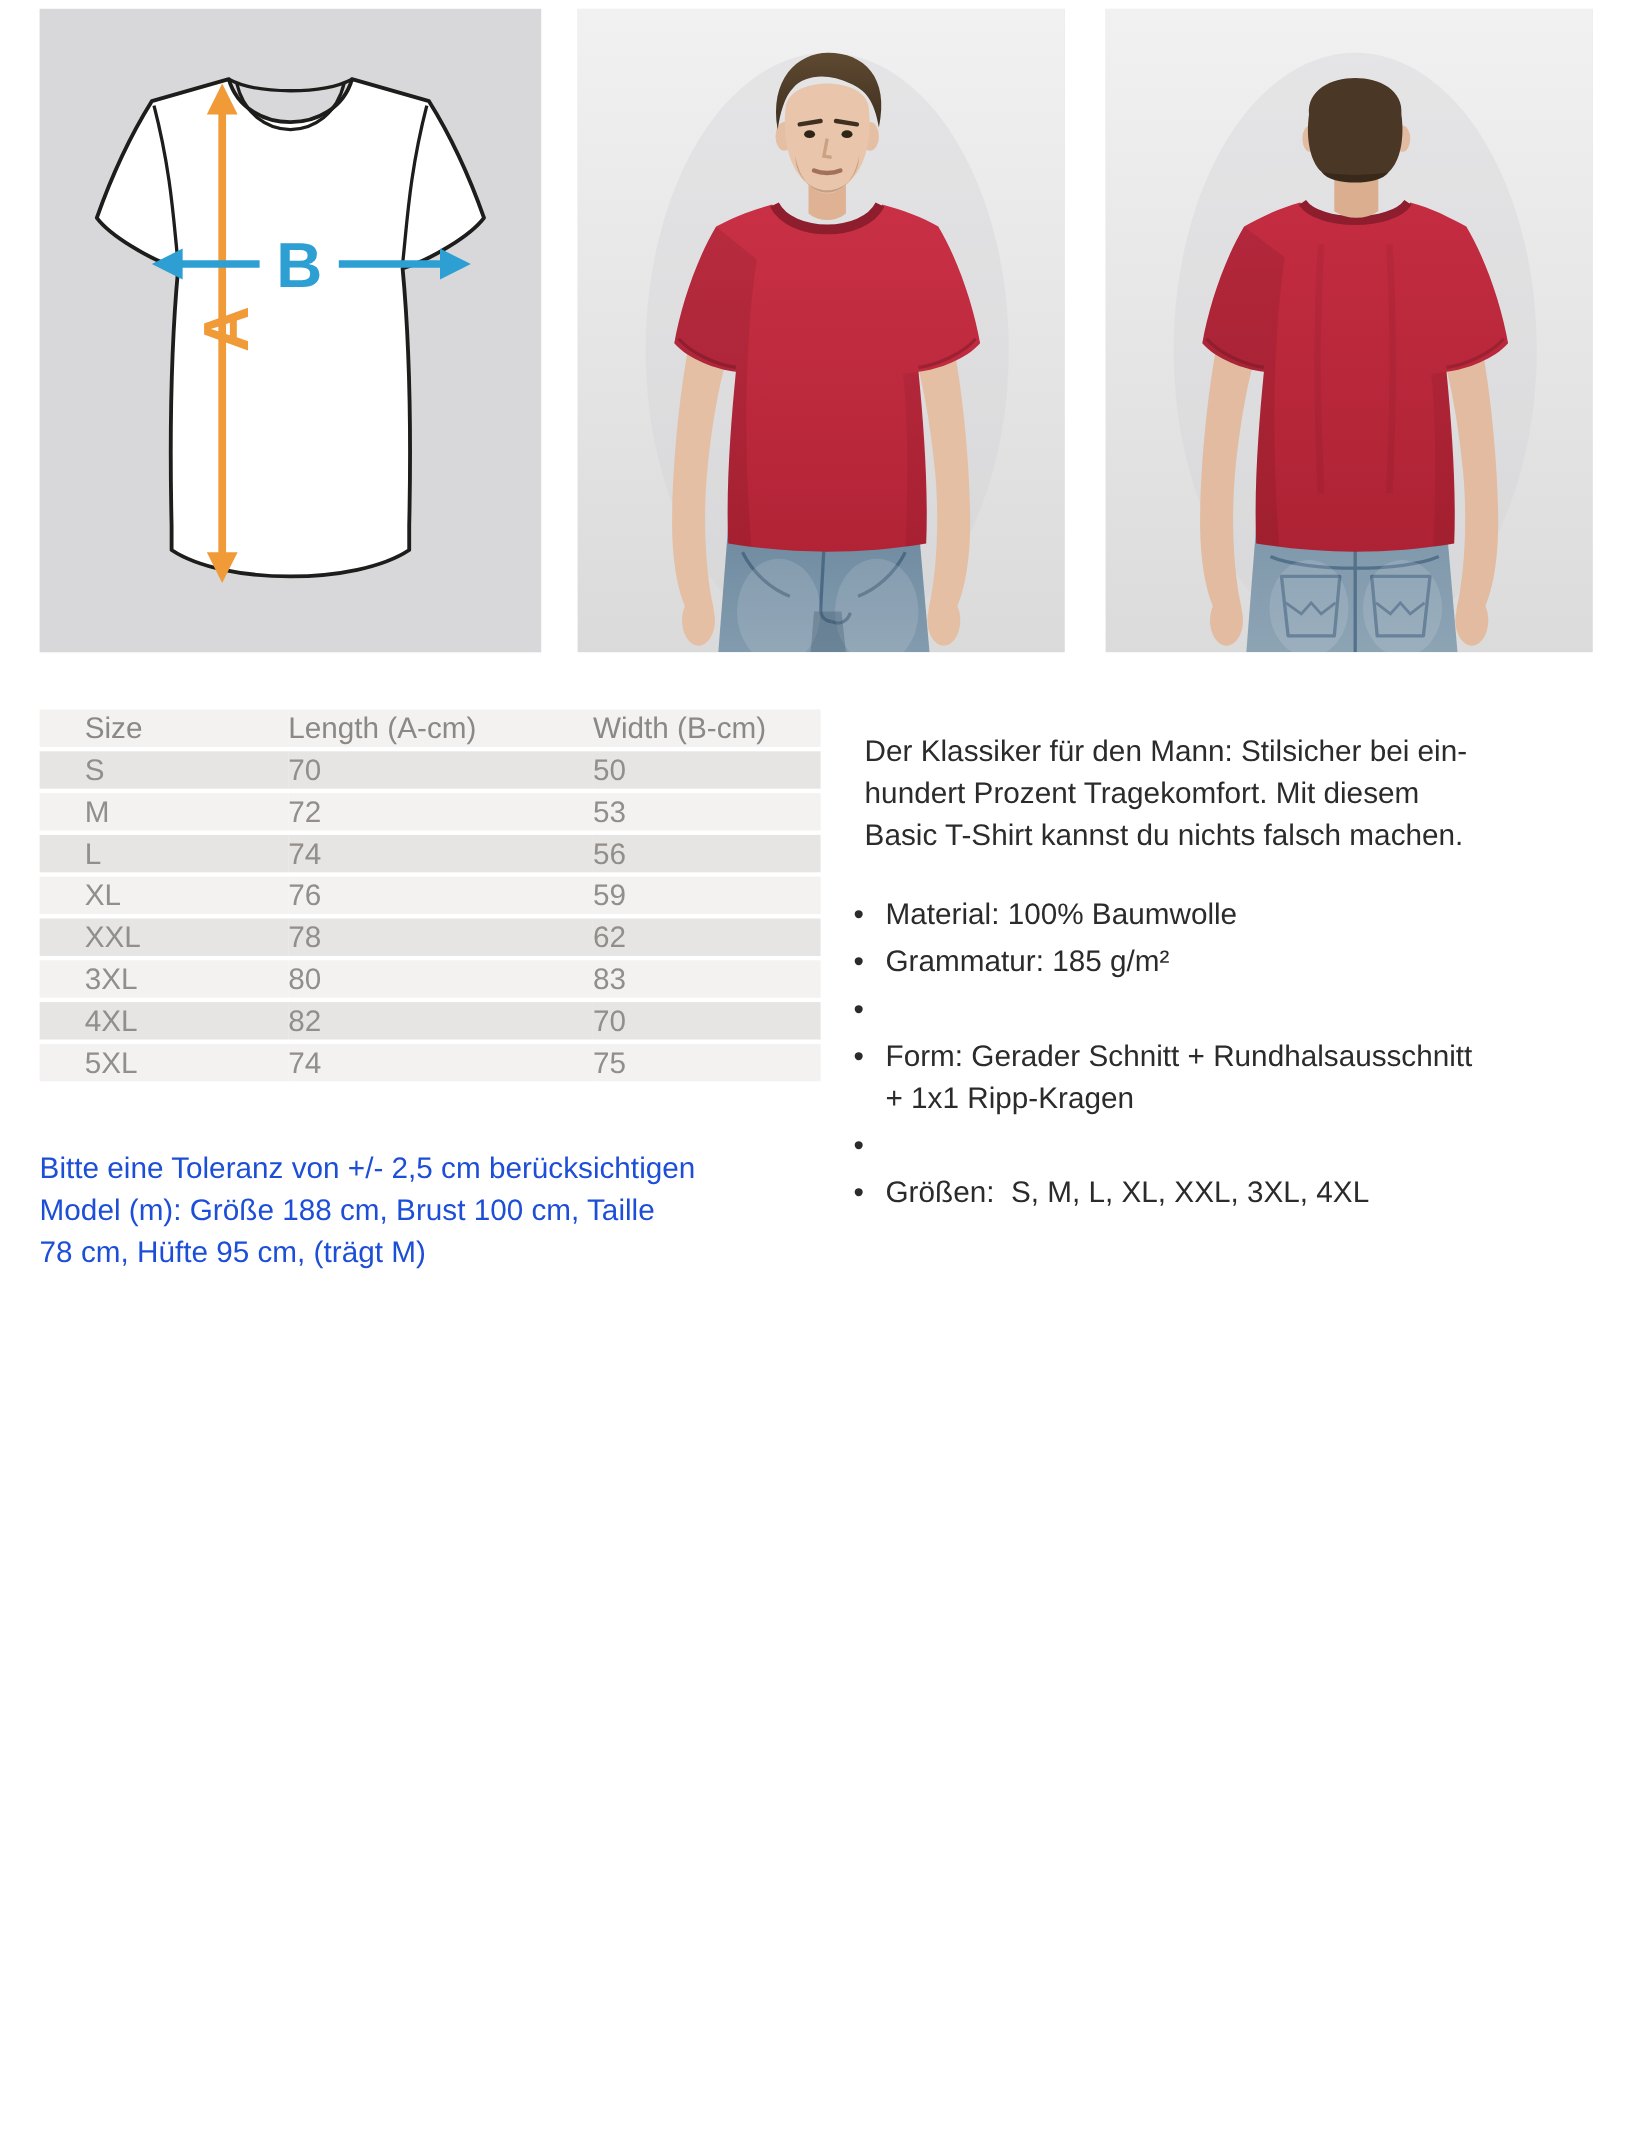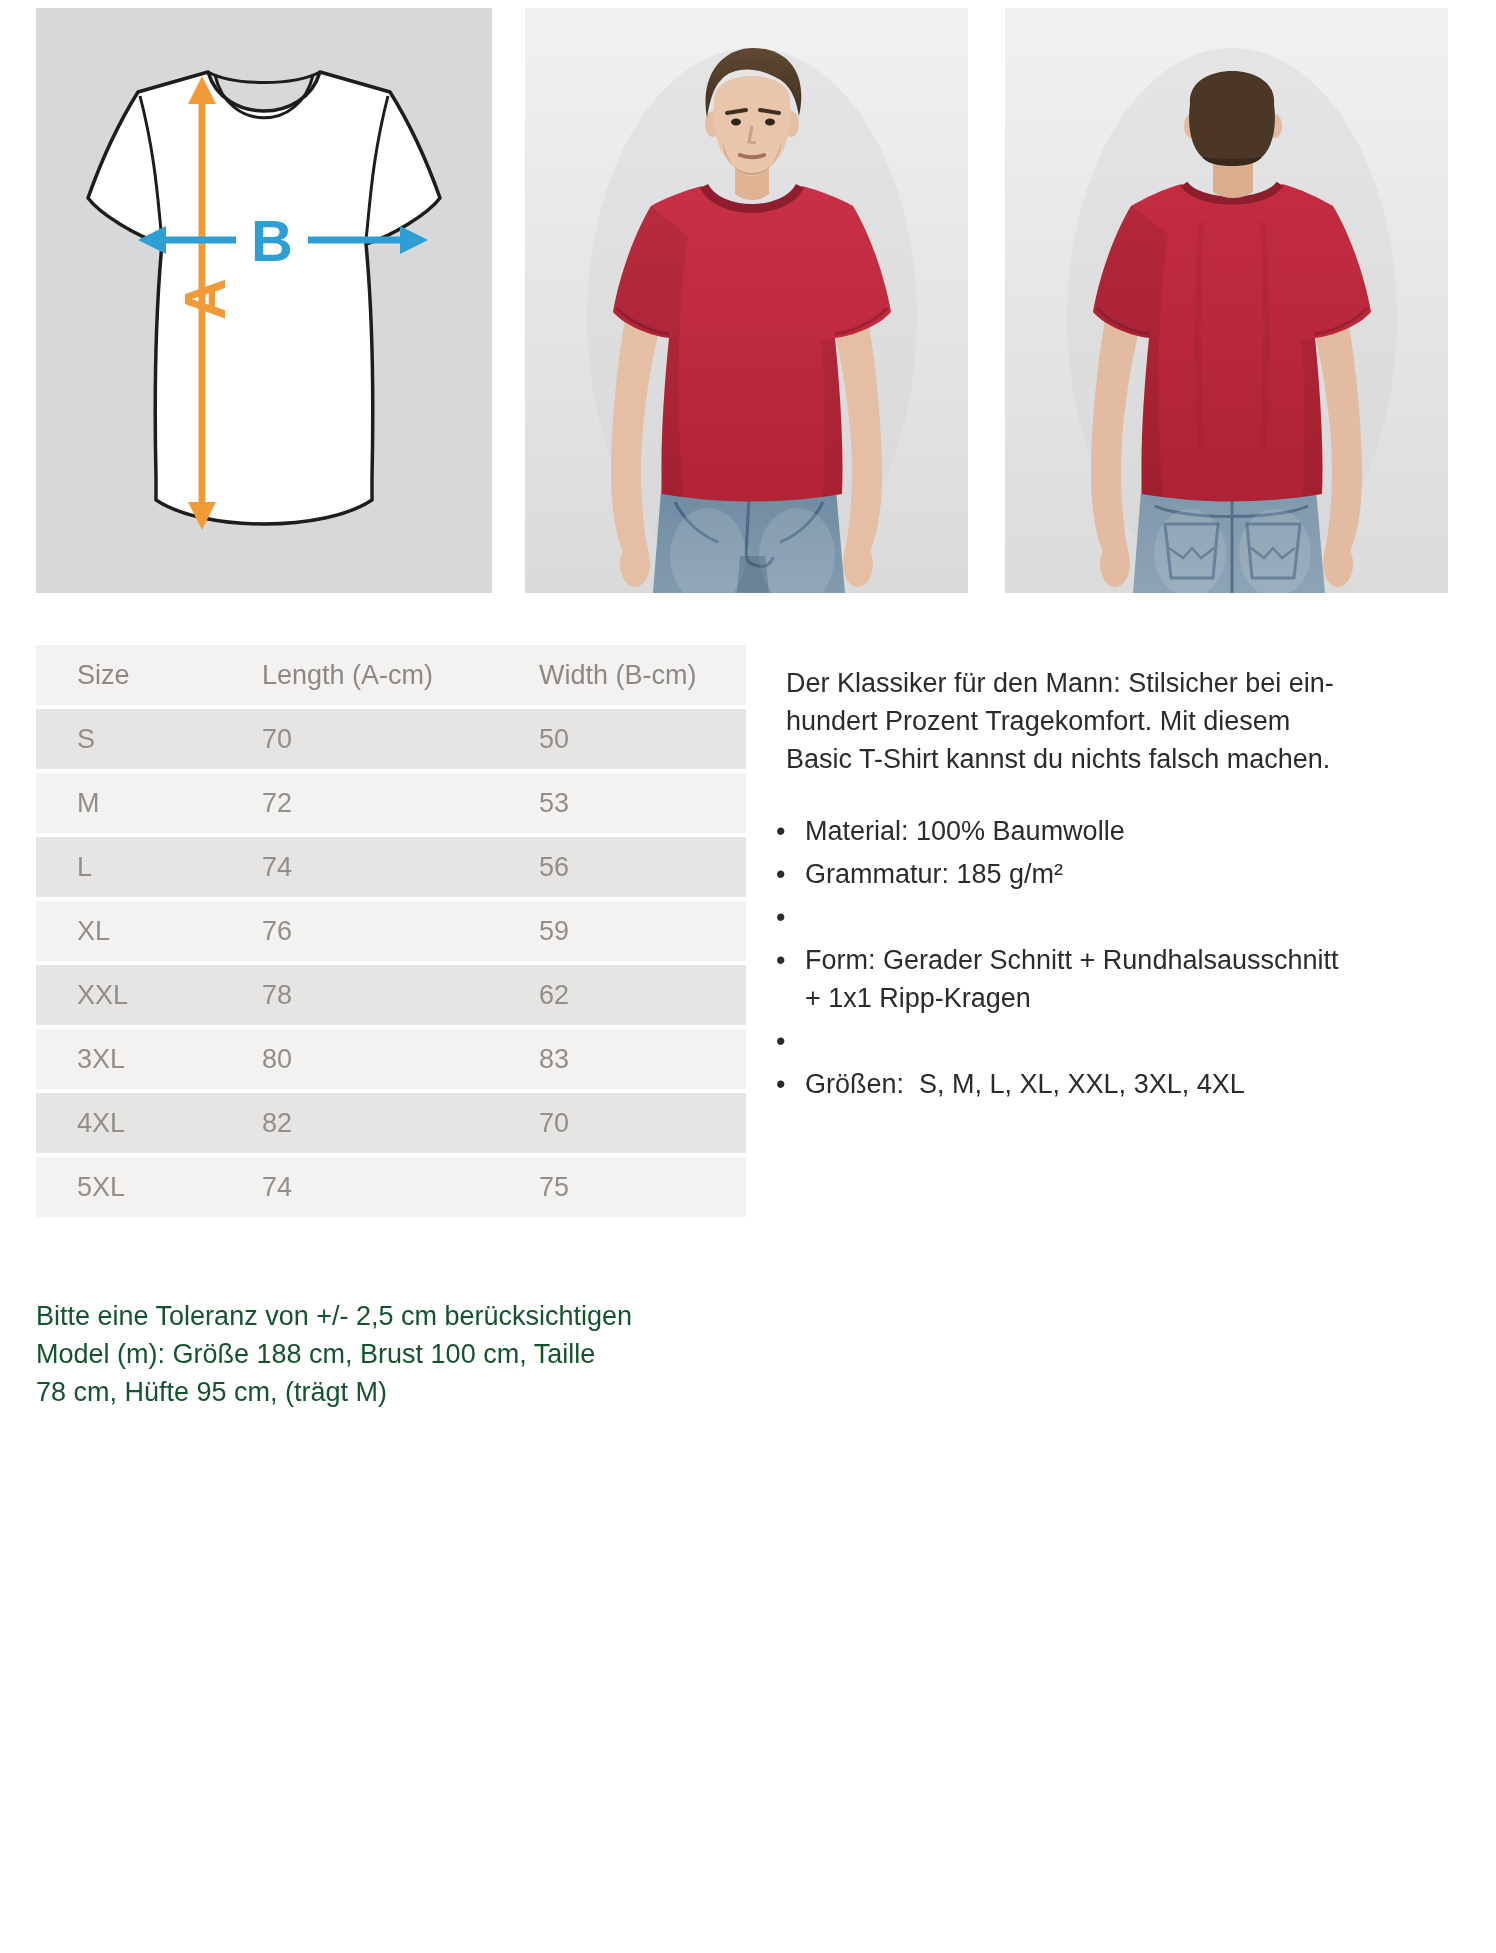--- a/index.html
+++ b/index.html
@@ -14,30 +14,30 @@
   figure.panel svg { display:block; width:100%; height:100%; }
 
   .left-col  { position:absolute; left:36px;  top:641px; width:710px; }
   .right-col { position:absolute; left:770px; top:648px; width:690px; color:#2b2b2b; }
 
   table.sizes { width:710px; border-collapse:separate; border-spacing:0 4px; table-layout:fixed; }
   table.sizes col.c1 { width:226px; }
   table.sizes col.c2 { width:277px; }
   table.sizes col.c3 { width:207px; }
   table.sizes th, table.sizes td {
-    height:60px; padding:0; font-size:27px; font-weight:400;
+    height:34px; padding:0; font-size:27px; font-weight:400;
     text-align:left; vertical-align:middle;
   }
   table.sizes thead th { background:#f4f2f0; color:#8b8886; }
   table.sizes tr.dark  td { background:#e7e5e3; }
   table.sizes tr.light td { background:#f4f2f0; }
   table.sizes td { color:#918e8b; }
   table.sizes th:first-child, table.sizes td:first-child { padding-left:41px; }
 
-  .notes { margin-top:76px; font-size:27px; line-height:38px; color:#14532d; width:700px; }
+  .notes { margin-top:56px; font-size:27px; line-height:38px; color:#1d4ed8; width:700px; }
   .notes p { margin:0; white-space:pre-line; }
   .notes strong { font-weight:400; }
 
   .desc { margin:16px; font-size:27px; line-height:38px; white-space:pre-line; }
   ul.features { list-style:none; margin:34px 0 0 0; padding:0; }
   ul.features li { display:flex; margin:0 0 5px 0; font-size:27px; line-height:38px; }
   ul.features .dot { flex:0 0 35px; box-sizing:border-box; padding-left:6px; }
   ul.features .btext { white-space:pre-wrap; }
 </style>
 </head>

